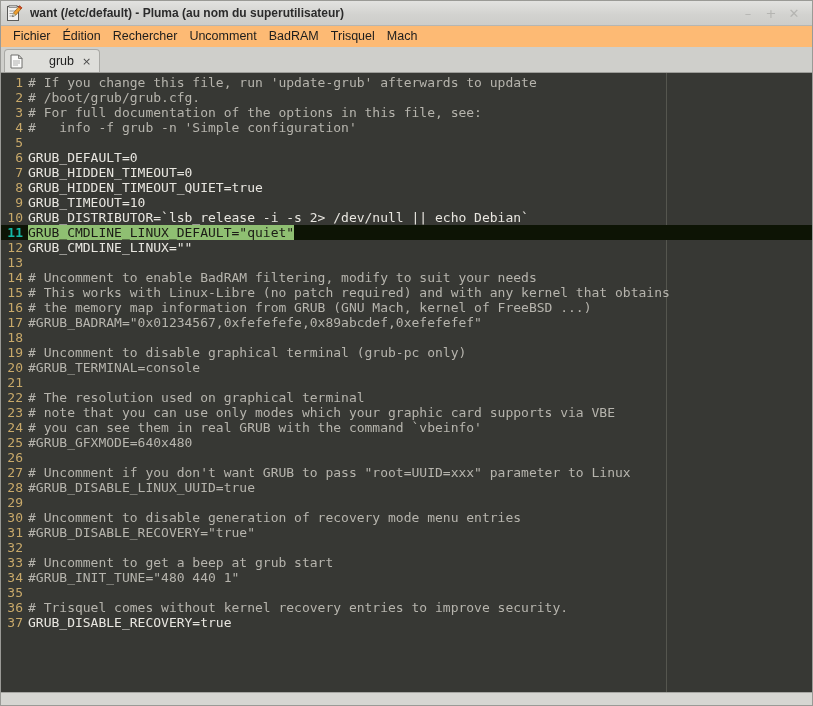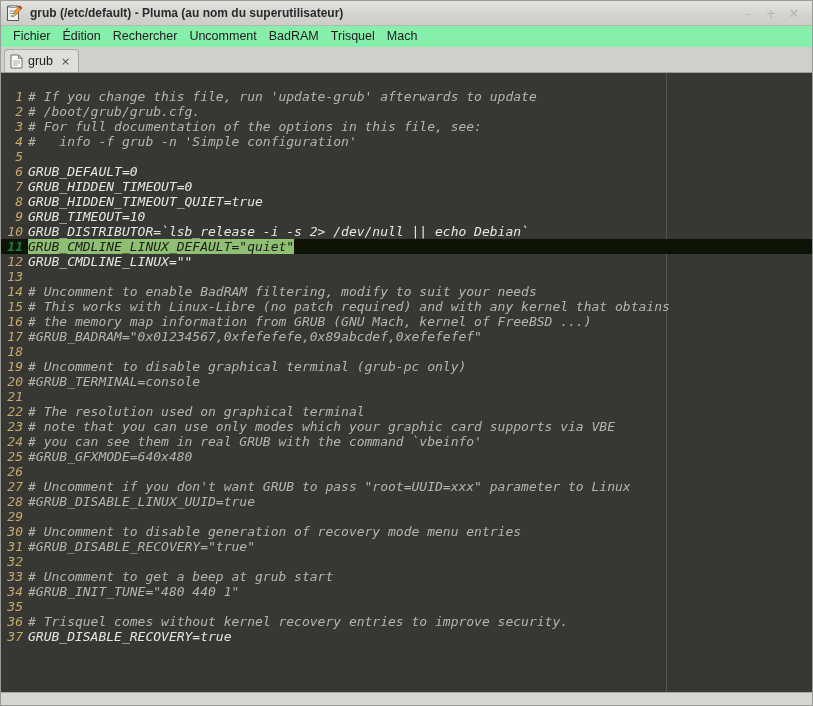--- a/index.html
+++ b/index.html
@@ -69,21 +69,21 @@
     font-size: 13px;
     line-height: 1;
     font-family: "DejaVu Sans", sans-serif;
     user-select: none;
   }
 
   
   .menubar {
     height: 21px;
     min-height: 21px;
-    background: #86efac;
+    background: #fdba74;
     display: flex;
     align-items: center;
     padding-left: 6px;
     box-sizing: border-box;
   }
   .menu-item {
     font-size: 12.5px;
     color: #1d1d1d;
     padding: 2px 6px 3px 6px;
     white-space: nowrap;
@@ -115,20 +115,21 @@
   }
   .tab-doc-icon {
     width: 13px;
     height: 15px;
     flex: 0 0 auto;
   }
   .tab-label {
     font-size: 12.5px;
     color: #1d1d1d;
     white-space: nowrap;
+    margin-left: 21px;
   }
   .tab-close {
     font-size: 11px;
     color: #4a4a4a;
     font-family: "DejaVu Sans", sans-serif;
     line-height: 1;
     margin-left: 2px;
     padding: 0 1px;
   }
 
@@ -148,23 +149,22 @@
     width: 1px;
     background: #55564f;
     z-index: 1;
   }
   .code {
     position: relative;
     z-index: 2;
     font-family: "DejaVu Sans Mono", "Liberation Mono", monospace;
     font-size: 13px;
     line-height: 15px;
-    padding-top: 16px;
+    padding-top: 2px;
     white-space: pre;
-    font-style: italic;
   }
   .line {
     display: block;
     height: 15px;
     white-space: pre;
     position: relative;
   }
   .ln {
     display: inline-block;
     width: 22px;
@@ -175,21 +175,21 @@
   }
   .ltxt {
     color: #e8e6e0;
     padding-left: 5px;
   }
   .line.comment .ltxt { color: #b6b4ad; }
   .line.current {
     background: #0d1405;
   }
   .line.current .ln {
-    color: #15803d;
+    color: #14b8a6;
     font-weight: bold;
   }
   .sel {
     background: #8fbf72;
     color: #1c1c16;
     padding: 0;
   }
 
   
   .statusbar {
@@ -214,21 +214,21 @@
         <line x1="3.5" y1="8.5" x2="10.5" y2="8.5" stroke="#8a8a88" stroke-width="0.8"></line>
         <line x1="3.5" y1="11" x2="8.5" y2="11" stroke="#8a8a88" stroke-width="0.8"></line>
         <g transform="rotate(40 11 6)">
           <rect x="9.6" y="0.5" width="3.1" height="9.5" fill="#f0a030" stroke="#9a6212" stroke-width="0.7"></rect>
           <polygon points="9.6,10 12.7,10 11.15,13.2" fill="#e8e0d0" stroke="#8a8a70" stroke-width="0.5"></polygon>
           <polygon points="10.3,12 12,12 11.15,13.4" fill="#3a3a38"></polygon>
           <rect x="9.6" y="0.4" width="3.1" height="1.6" fill="#d94a2a" stroke="#9a2a12" stroke-width="0.5"></rect>
         </g>
       </svg>
     </span>
-    <span class="titlebar-title">grub (/etc/default) - Pluma (au nom du superutilisateur)</span>
+    <span class="titlebar-title">want (/etc/default) - Pluma (au nom du superutilisateur)</span>
     <div class="win-controls">
       <span class="win-btn">–</span>
       <span class="win-btn">+</span>
       <span class="win-btn">✕</span>
     </div>
   </div>
 
   <div class="menubar">
     <span class="menu-item">Fichier</span>
     <span class="menu-item">Édition</span>

